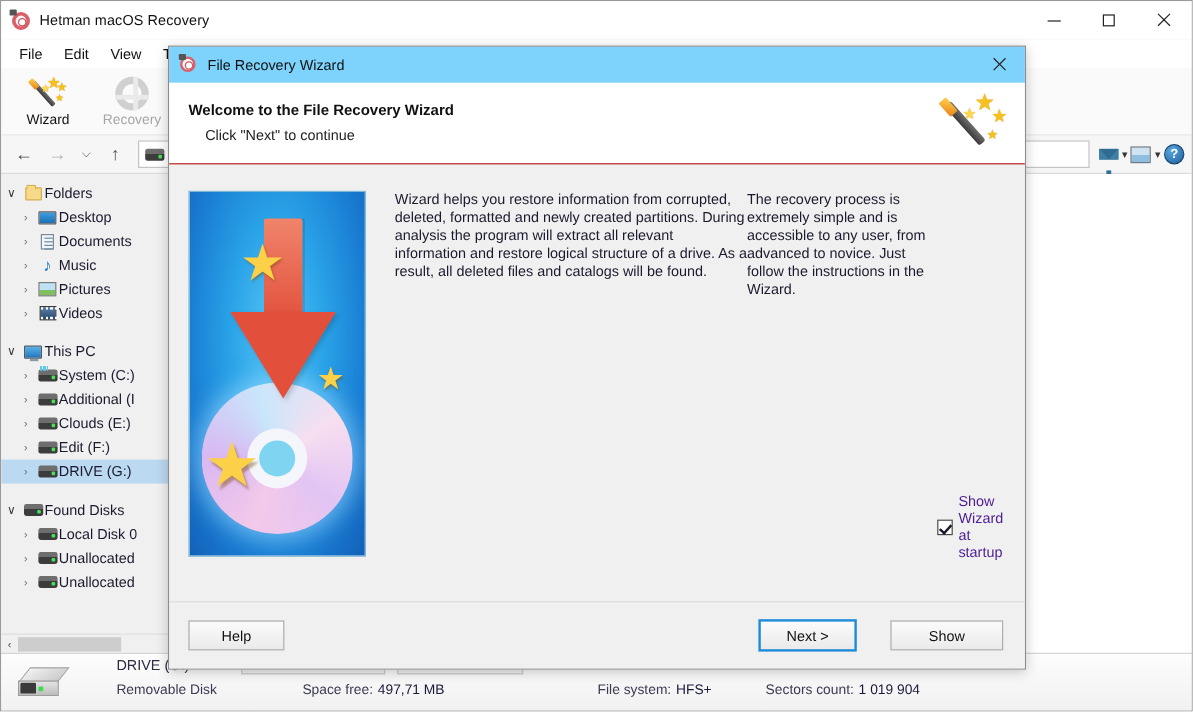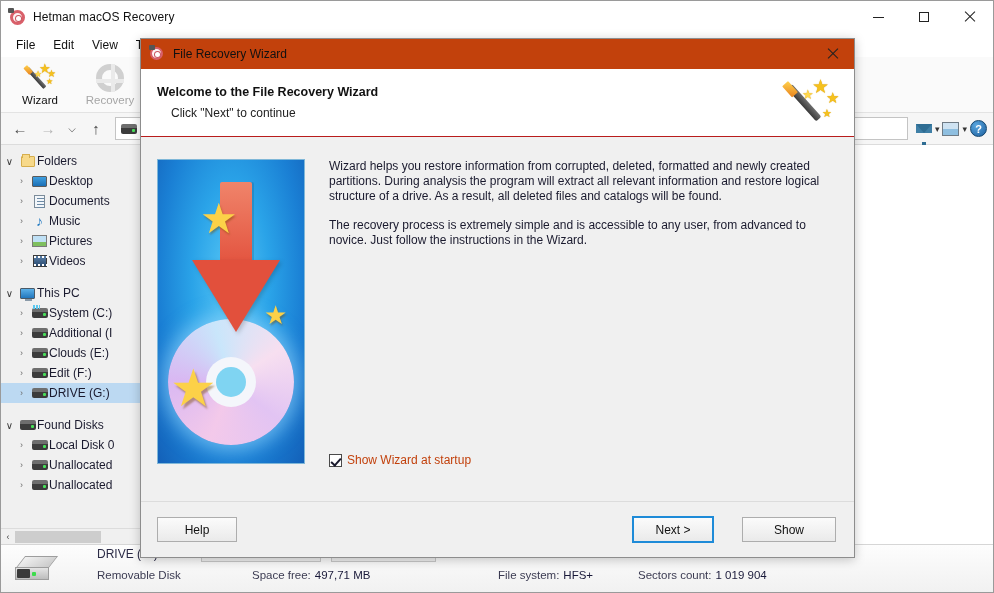--- a/index.html
+++ b/index.html
@@ -327,21 +327,21 @@
   #wizard-dialog {
     position: absolute; left: 140px; top: 38px;
     width: 715px; height: 520px;
     background: #f0f0f0;
     border: 1px solid #8d8d8d;
     box-shadow: 0 2px 10px rgba(0,0,0,.22);
     display: flex; flex-direction: column;
     z-index: 20;
   }
   #dlg-title {
-    height: 30px; background: #c2410c; flex: none;
+    height: 30px; background: #7dd3fc; flex: none;
     display: flex; align-items: center; padding-left: 8px;
   }
   #dlg-title .lifebuoy { width: 13px; height: 13px; border-width: 2.5px; left:1px; top:2px;}
   #dlg-icon { width: 18px; height: 18px; position: relative; margin-right: 6px; flex:none;}
   #dlg-title-text { font-size: 12px; color: #111; }
   #dlg-close {
     margin-left: auto; width: 42px; height: 30px;
     display: flex; align-items: center; justify-content: center;
   }
 
@@ -407,39 +407,39 @@
     border-right: 44px solid transparent;
     border-top: 72px solid #e2503c;
     filter: drop-shadow(2px 2px 2px rgba(0,0,0,.18));
   }
   .ill-star { position: absolute; line-height: 1; }
   .ill-star.a { left: 42px; top: 38px; font-size: 42px; color: #fcd148; text-shadow: 1px 2px 2px rgba(120,70,0,.45); }
   .ill-star.b { left: 106px; top: 142px; font-size: 26px; color: #fcd148; text-shadow: 1px 2px 2px rgba(120,70,0,.45); }
   .ill-star.c { left: 12px; top: 202px; font-size: 52px; color: #fcd148; text-shadow: 2px 3px 2px rgba(120,70,0,.45); }
 
   
-  #dlg-right { flex: 1 1 auto; display: flex; flex-direction: column; min-width: 0; }
+  #dlg-right { flex: 1 1 auto; display: flex; flex-direction: row; min-width: 0; }
   .para {
     font-size: 12px; color: #1a1a2e; line-height: 15px;
     margin-bottom: 14px;
   }
   #chk-row {
     margin-top: auto; margin-bottom: 34px;
     display: flex; align-items: center; gap: 5px;
   }
   .checkbox {
     width: 13px; height: 13px; border: 1px solid #4a4a4a;
     background: #fff; position: relative; flex: none;
   }
   .checkbox.checked::after {
     content: ""; position: absolute; left: 3px; top: 1px;
     width: 4px; height: 8px; border: solid #1a1a2e;
     border-width: 0 2px 2px 0; transform: rotate(42deg);
   }
-  #chk-label { font-size: 12px; color: #c2410c; }
+  #chk-label { font-size: 12px; color: #4c1d95; }
 
   #dlg-footer {
     height: 56px; flex: none; background: #f0f0f0;
     border-top: 1px solid #dcdcdc;
     display: flex; align-items: center;
     padding: 0 18px 0 16px;
   }
   .btn {
     height: 25px; min-width: 80px; padding: 0 12px;
     background: linear-gradient(180deg,#fbfbfb,#eaeaea);

